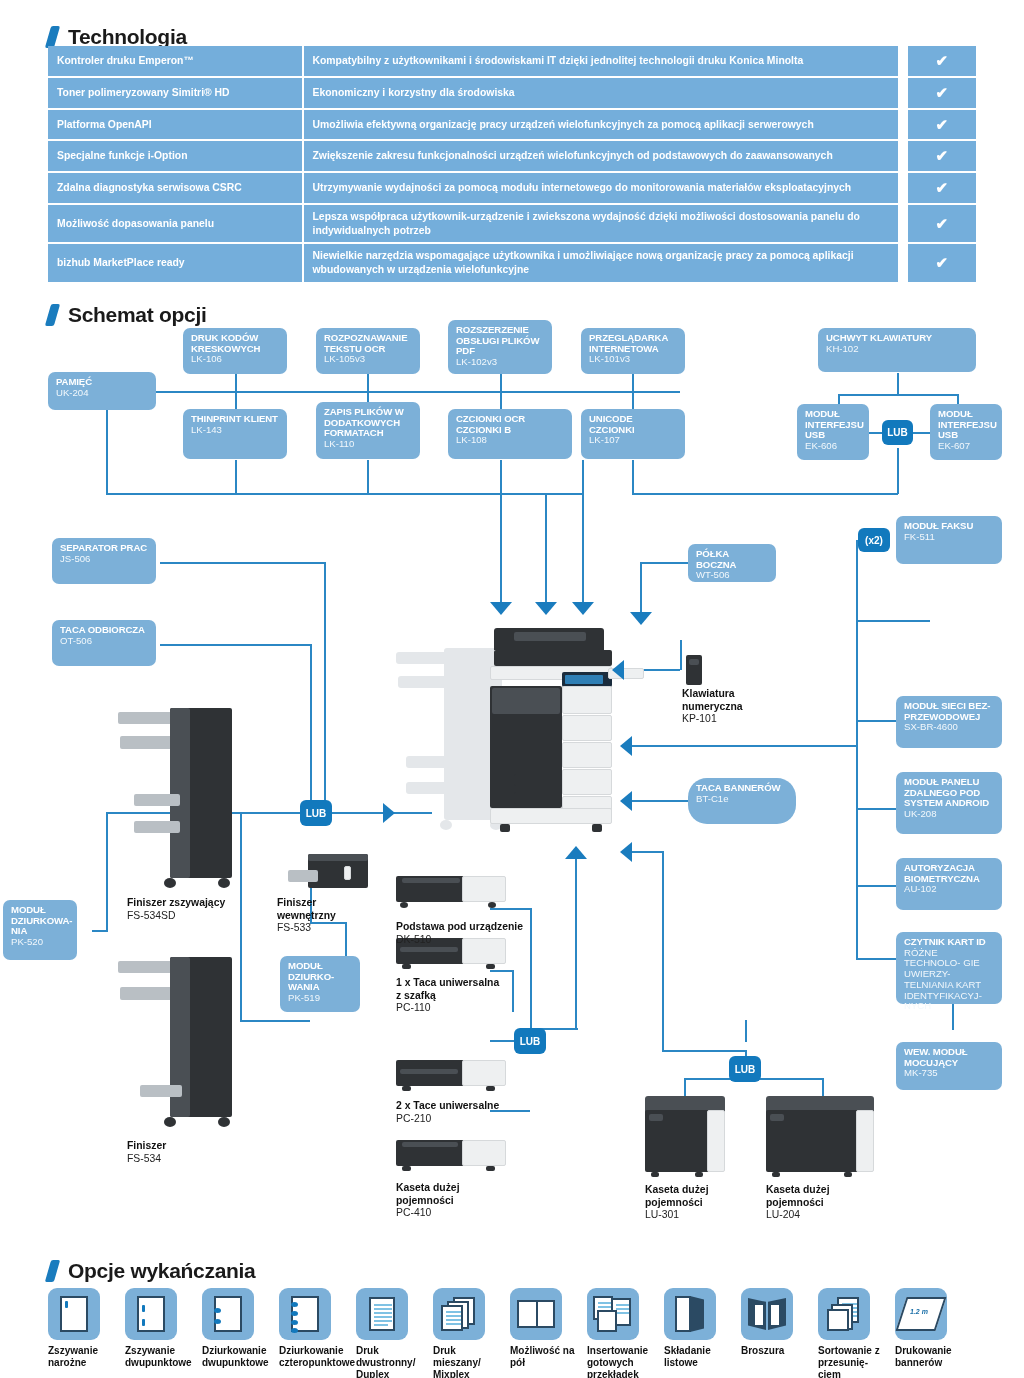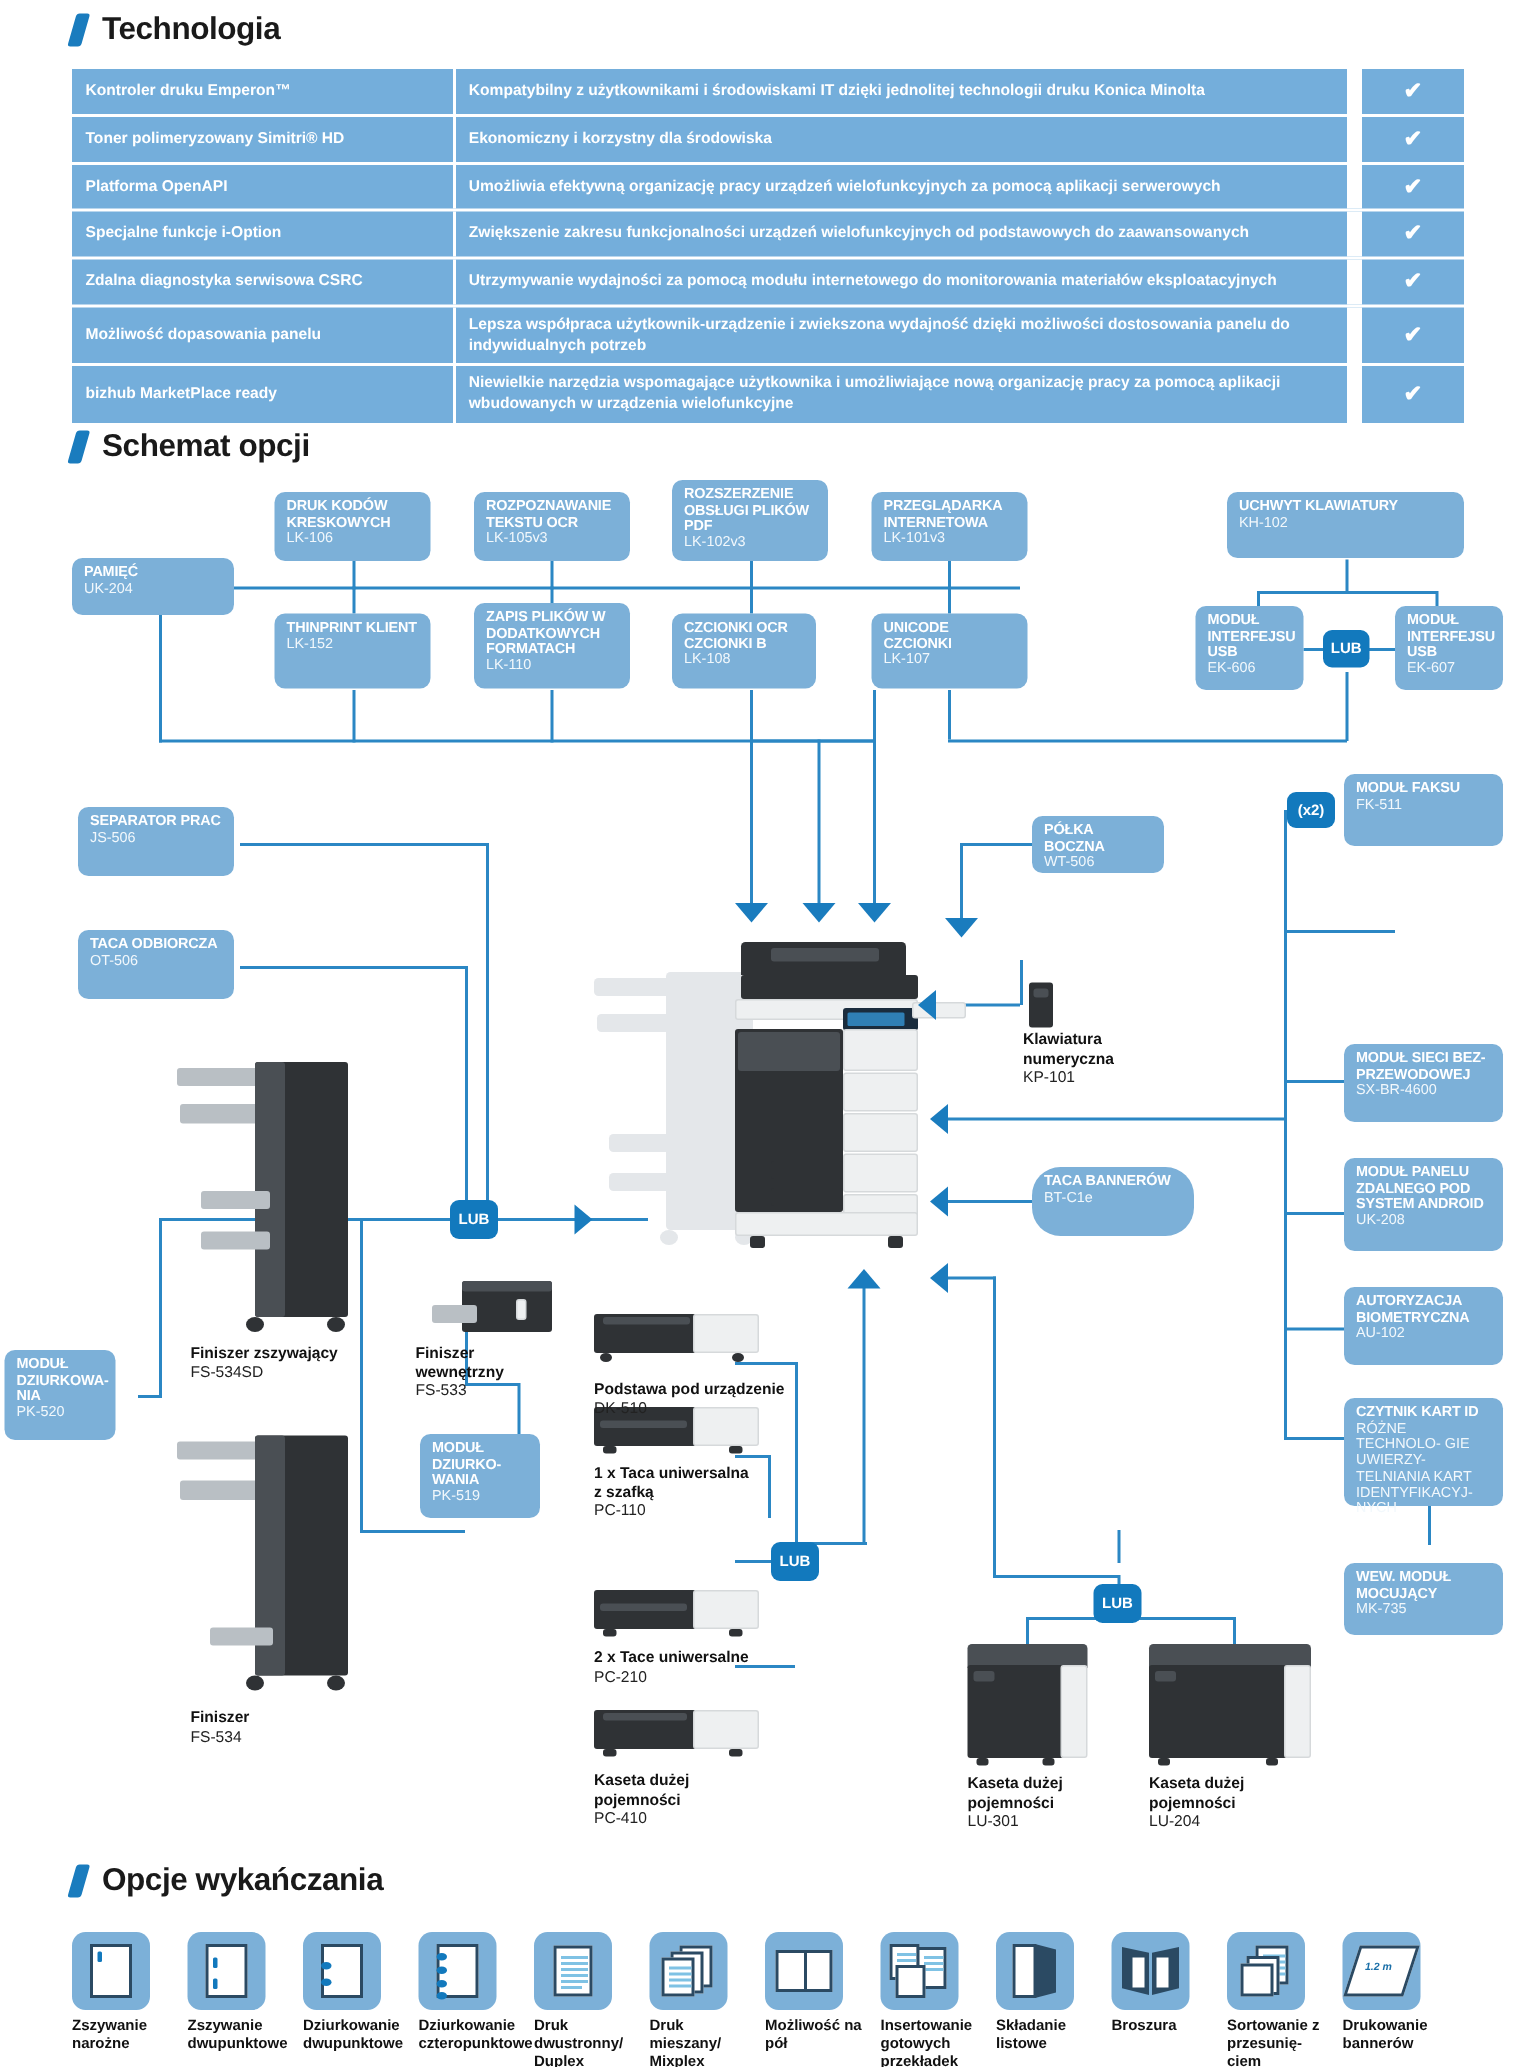--- a/index.html
+++ b/index.html
@@ -4,21 +4,21 @@
 <style>
   html,body{margin:0;padding:0;}
   body{
     width:1024px;height:1378px;position:relative;background:#ffffff;
     font-family:"Liberation Sans", sans-serif;
     -webkit-font-smoothing:antialiased;
   }
   .page{position:relative;width:1024px;height:1378px;overflow:hidden;}
 
   
-  .sec-head{position:absolute;display:flex;align-items:center;gap:11px;}
+  .sec-head{position:absolute;display:flex;align-items:center;gap:11px;margin-top:17px;}
   .sec-head .slash{
     width:9px;height:22px;background:#1a7cbe;
     transform:skewX(-16deg);border-radius:2px;flex:none;
   }
   .sec-head .sec-title{
     font-size:21px;font-weight:bold;color:#1a1a1a;letter-spacing:-0.3px;
   }
 
   
   .tech-table{
@@ -195,27 +195,27 @@
     <span class="t">ROZSZERZENIE OBSŁUGI PLIKÓW PDF</span>
     <span class="c">LK-102v3</span>
   </div>
   <div class="obox" style="left:581px;top:328px;width:104px;height:46px;">
     <span class="t">PRZEGLĄDARKA INTERNETOWA</span>
     <span class="c">LK-101v3</span>
   </div>
 
   <div class="obox" style="left:183px;top:409px;width:104px;height:50px;">
     <span class="t">THINPRINT KLIENT</span>
-    <span class="c">LK-152</span>
+    <span class="c">LK-143</span>
   </div>
   <div class="obox" style="left:316px;top:402px;width:104px;height:57px;">
     <span class="t">ZAPIS PLIKÓW W DODATKOWYCH FORMATACH</span>
     <span class="c">LK-110</span>
   </div>
-  <div class="obox" style="left:448px;top:409px;width:96px;height:50px;">
+  <div class="obox" style="left:448px;top:409px;width:124px;height:50px;">
     <span class="t">CZCIONKI OCR CZCIONKI B</span>
     <span class="c">LK-108</span>
   </div>
   <div class="obox" style="left:581px;top:409px;width:104px;height:50px;">
     <span class="t">UNICODE CZCIONKI</span>
     <span class="c">LK-107</span>
   </div>
 
   <div class="obox" style="left:818px;top:328px;width:158px;height:44px;">
     <span class="t">UCHWYT KLAWIATURY</span>

